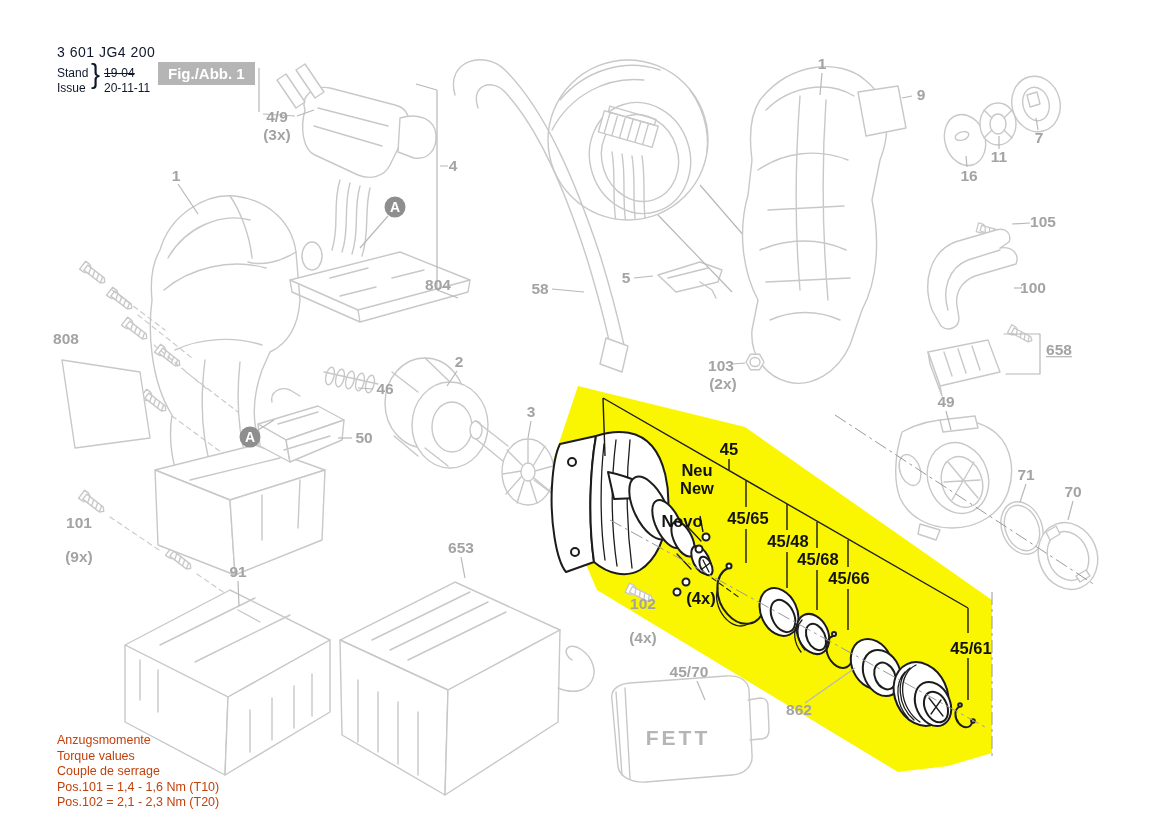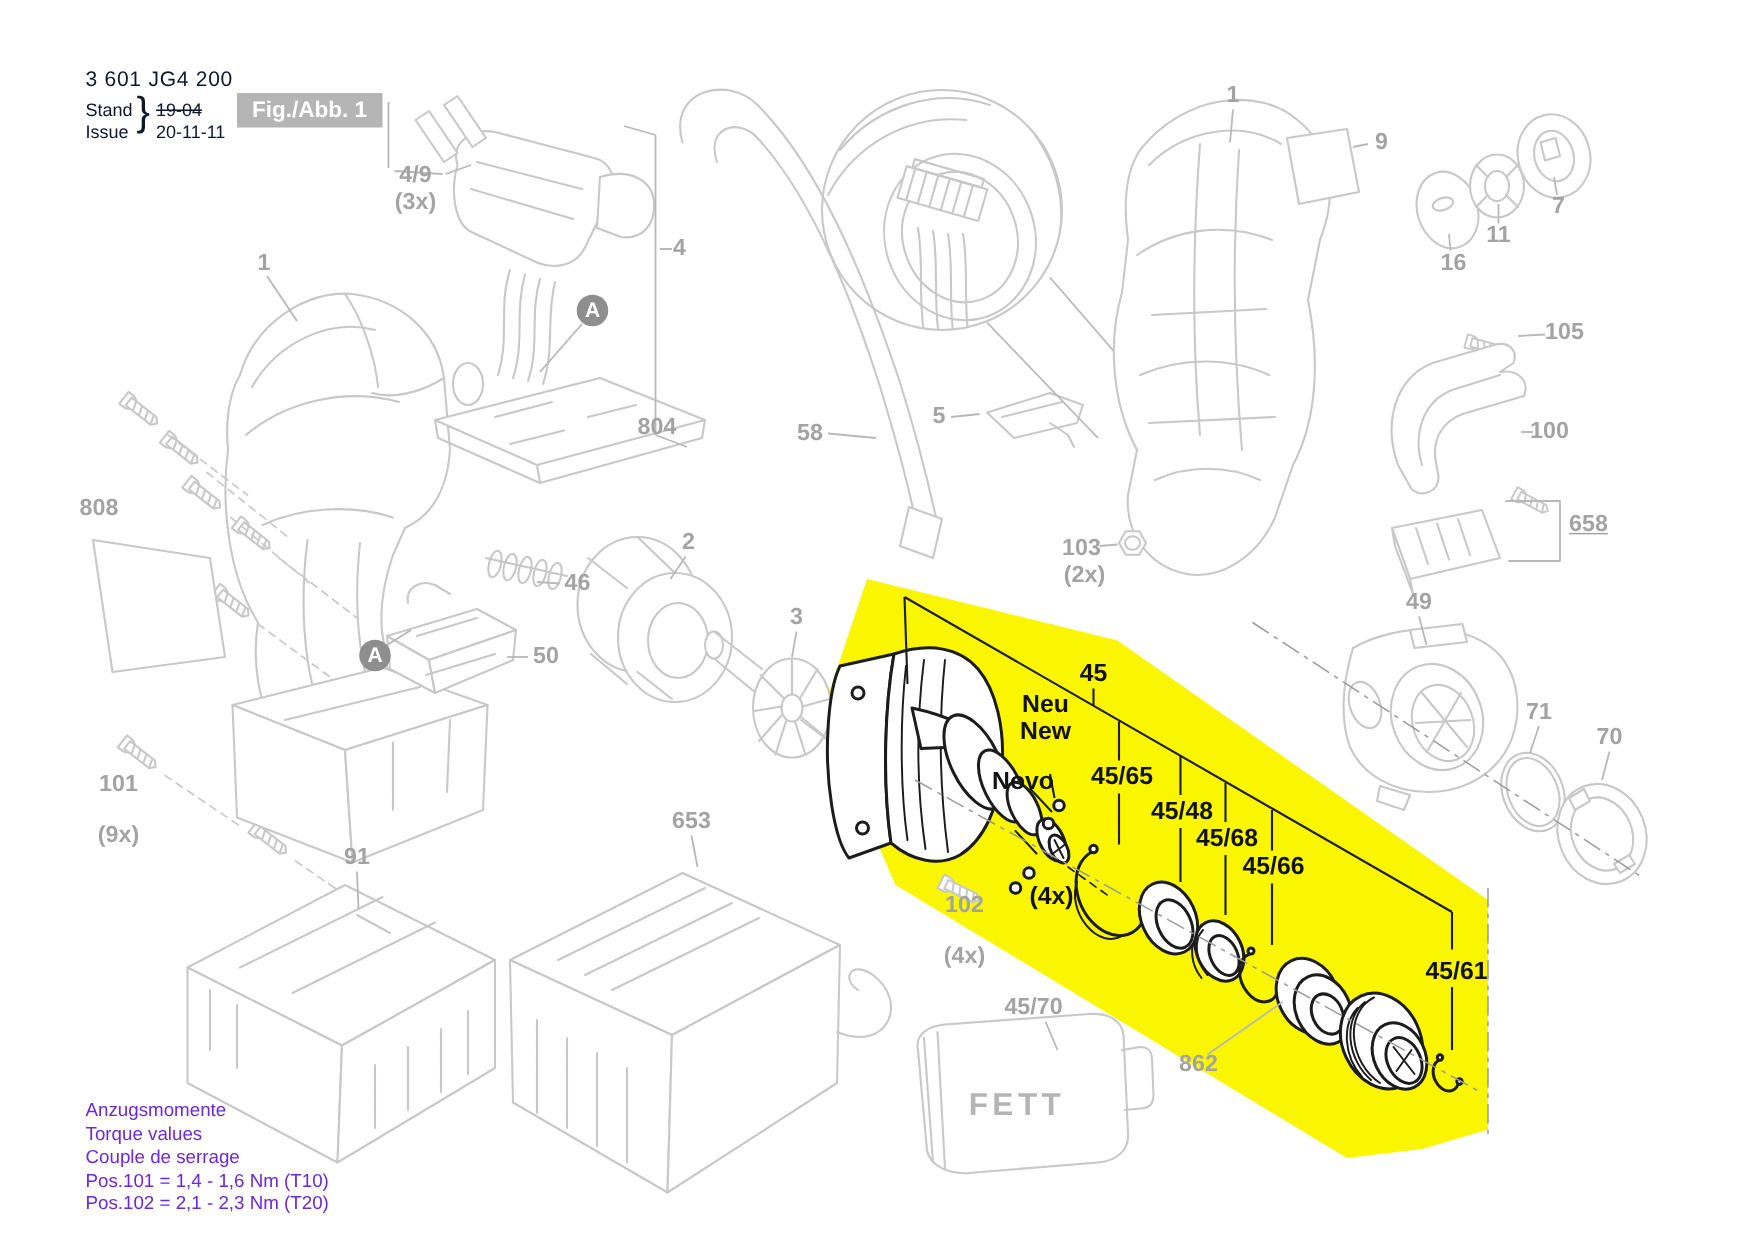--- a/index.html
+++ b/index.html
@@ -24,21 +24,21 @@
        text-align:center;line-height:21px;font-size:14px;transform:translate(-50%,-50%);}
   .hdr{position:absolute;color:#0f172a;}
   #part-number{left:57px;top:44px;font-size:14px;letter-spacing:.5px;}
   .hdr-row{position:absolute;font-size:12px;}
   #stand-label{left:57px;top:66px;} #issue-label{left:57px;top:81px;}
   #brace{left:91px;top:59px;font-size:27px;font-weight:normal;}
   #stand-value{left:104px;top:66px;text-decoration:line-through;}
   #issue-value{left:104px;top:81px;}
   #fig-badge{position:absolute;left:158px;top:62px;background:#b5b5b5;color:#fff;
        font-weight:bold;font-size:15px;padding:3px 10px;}
-  .note{position:absolute;color:#6d28d9;font-size:12.5px;line-height:15.5px;}
+  .note{position:absolute;color:#c2410c;font-size:12.5px;line-height:15.5px;}
   .note.small{font-size:11px;line-height:13.5px;color:#b8b8b8;}
 </style>
 </head>
 <body>
 
 <div id="canvas">
 
 <svg width="1169" height="826" viewBox="0 0 1169 826">
   <defs>
     <g id="screw-sym">

